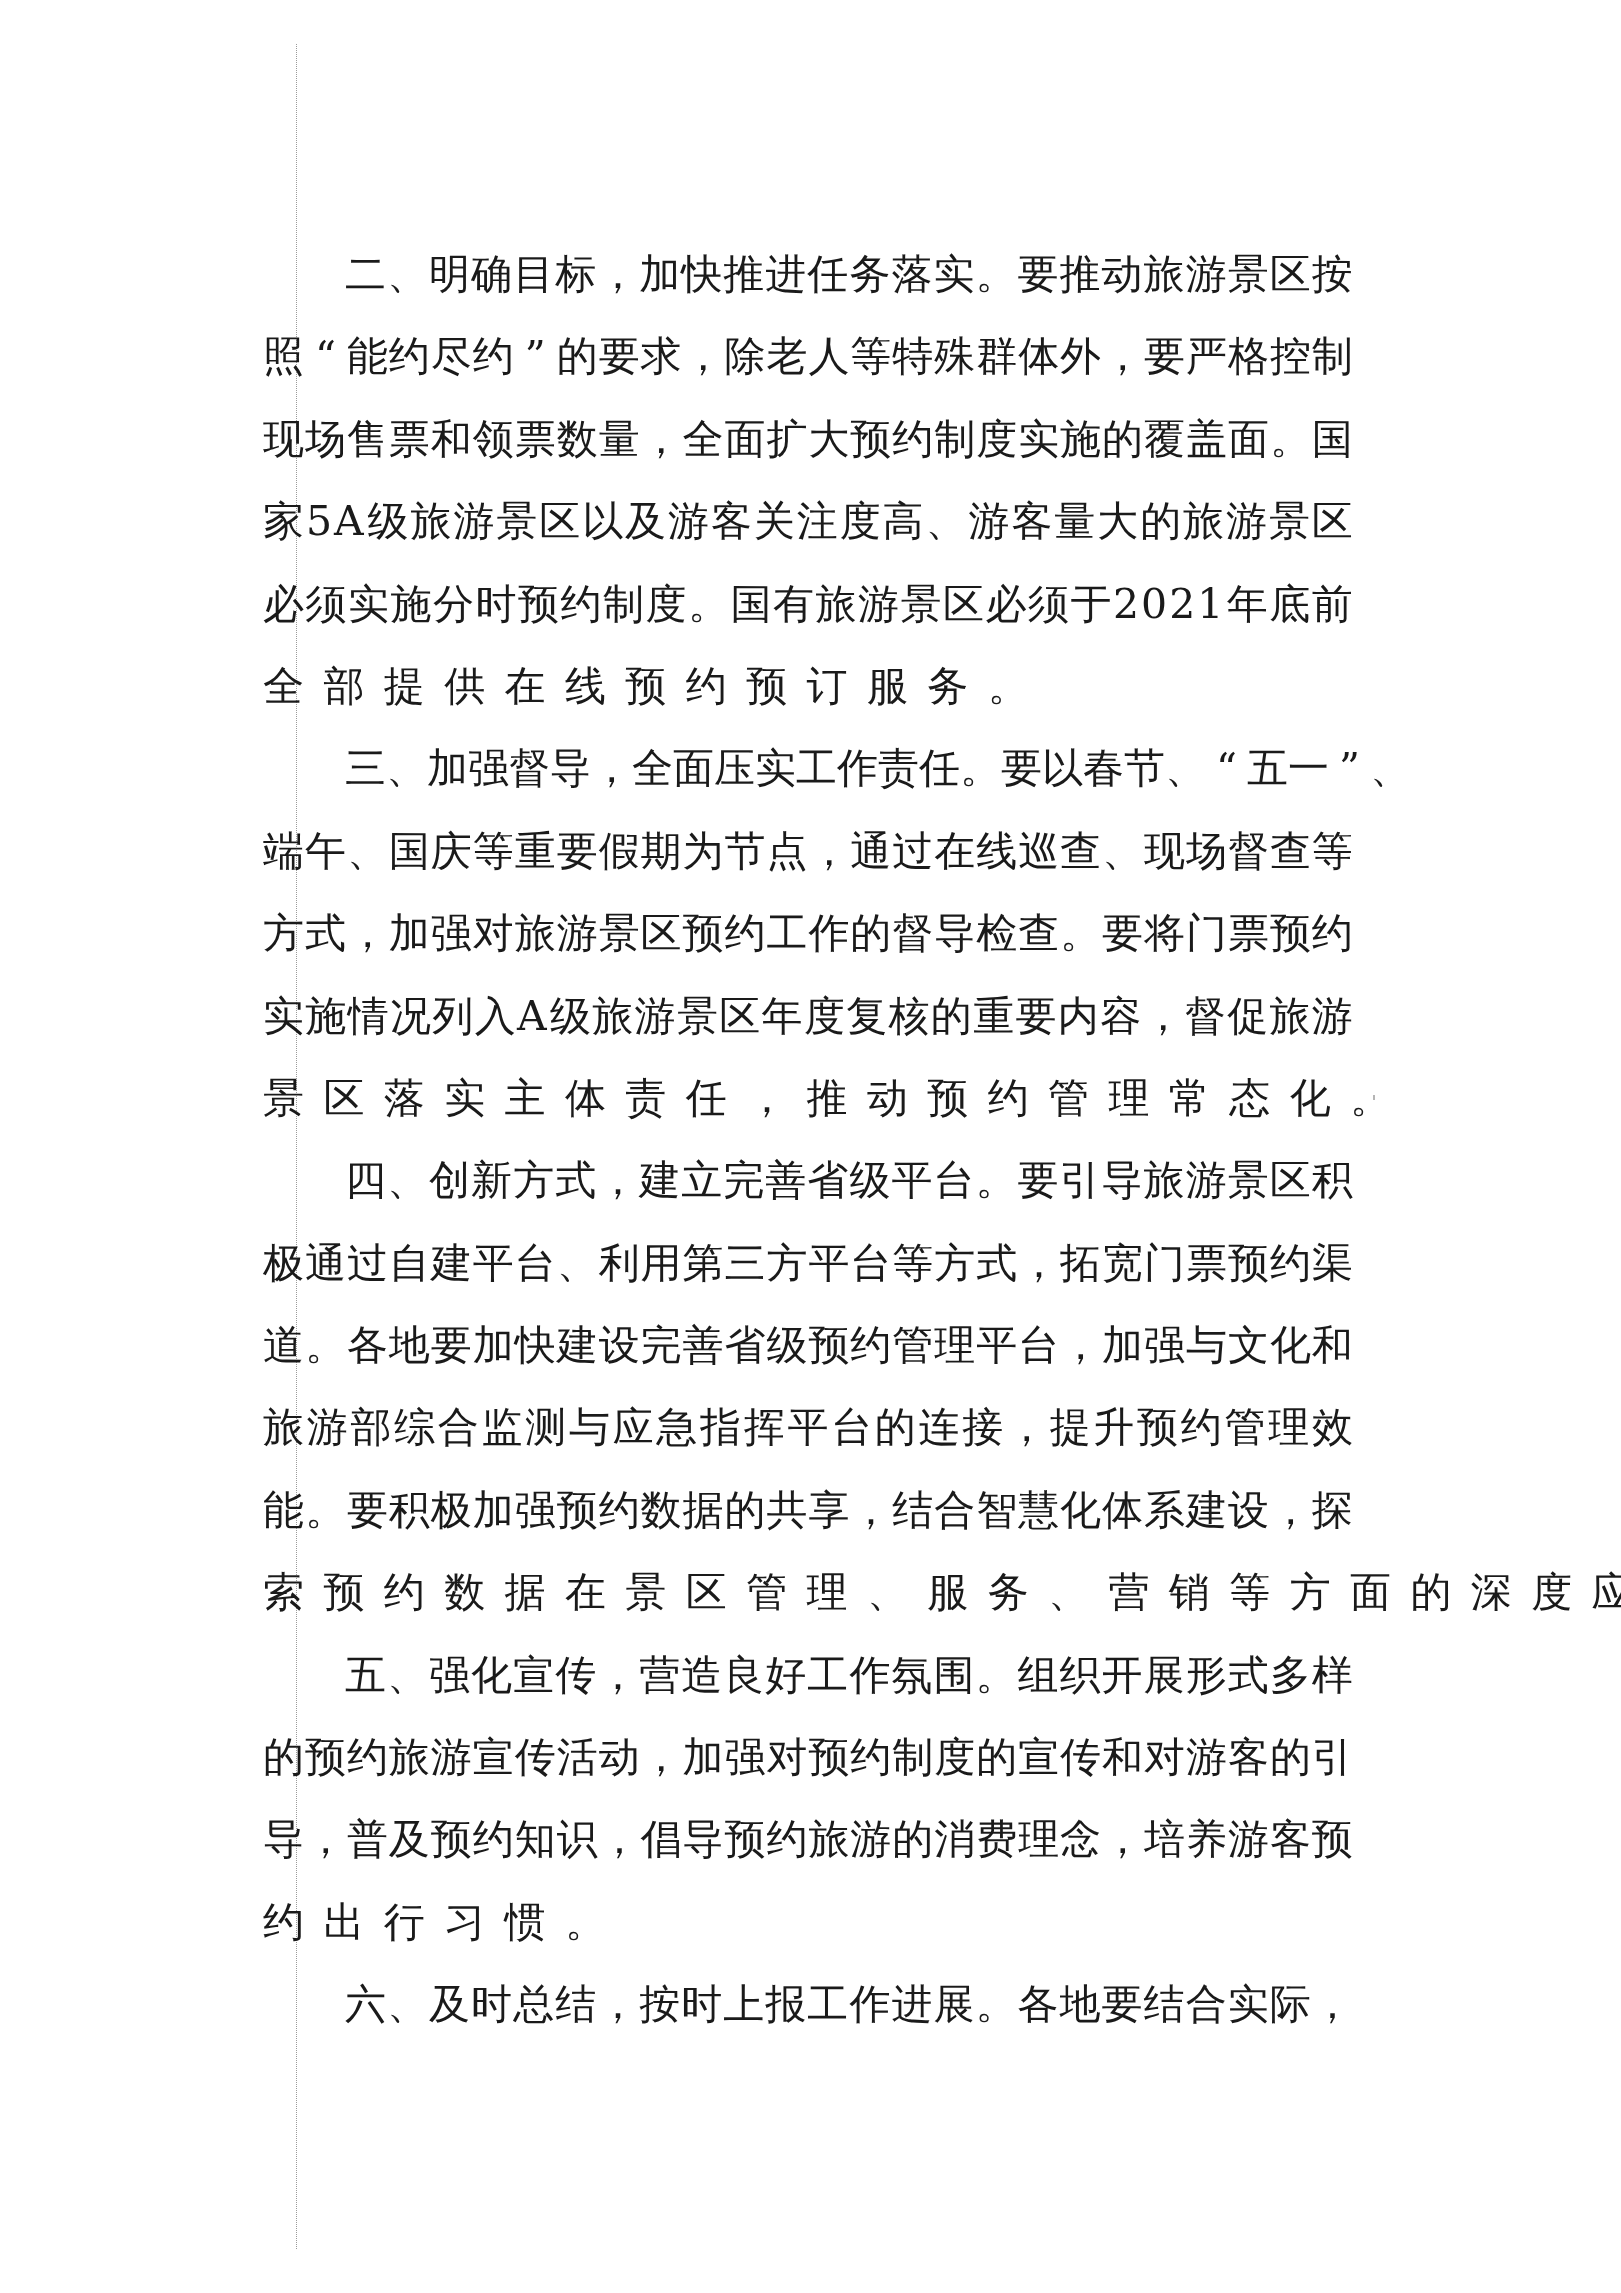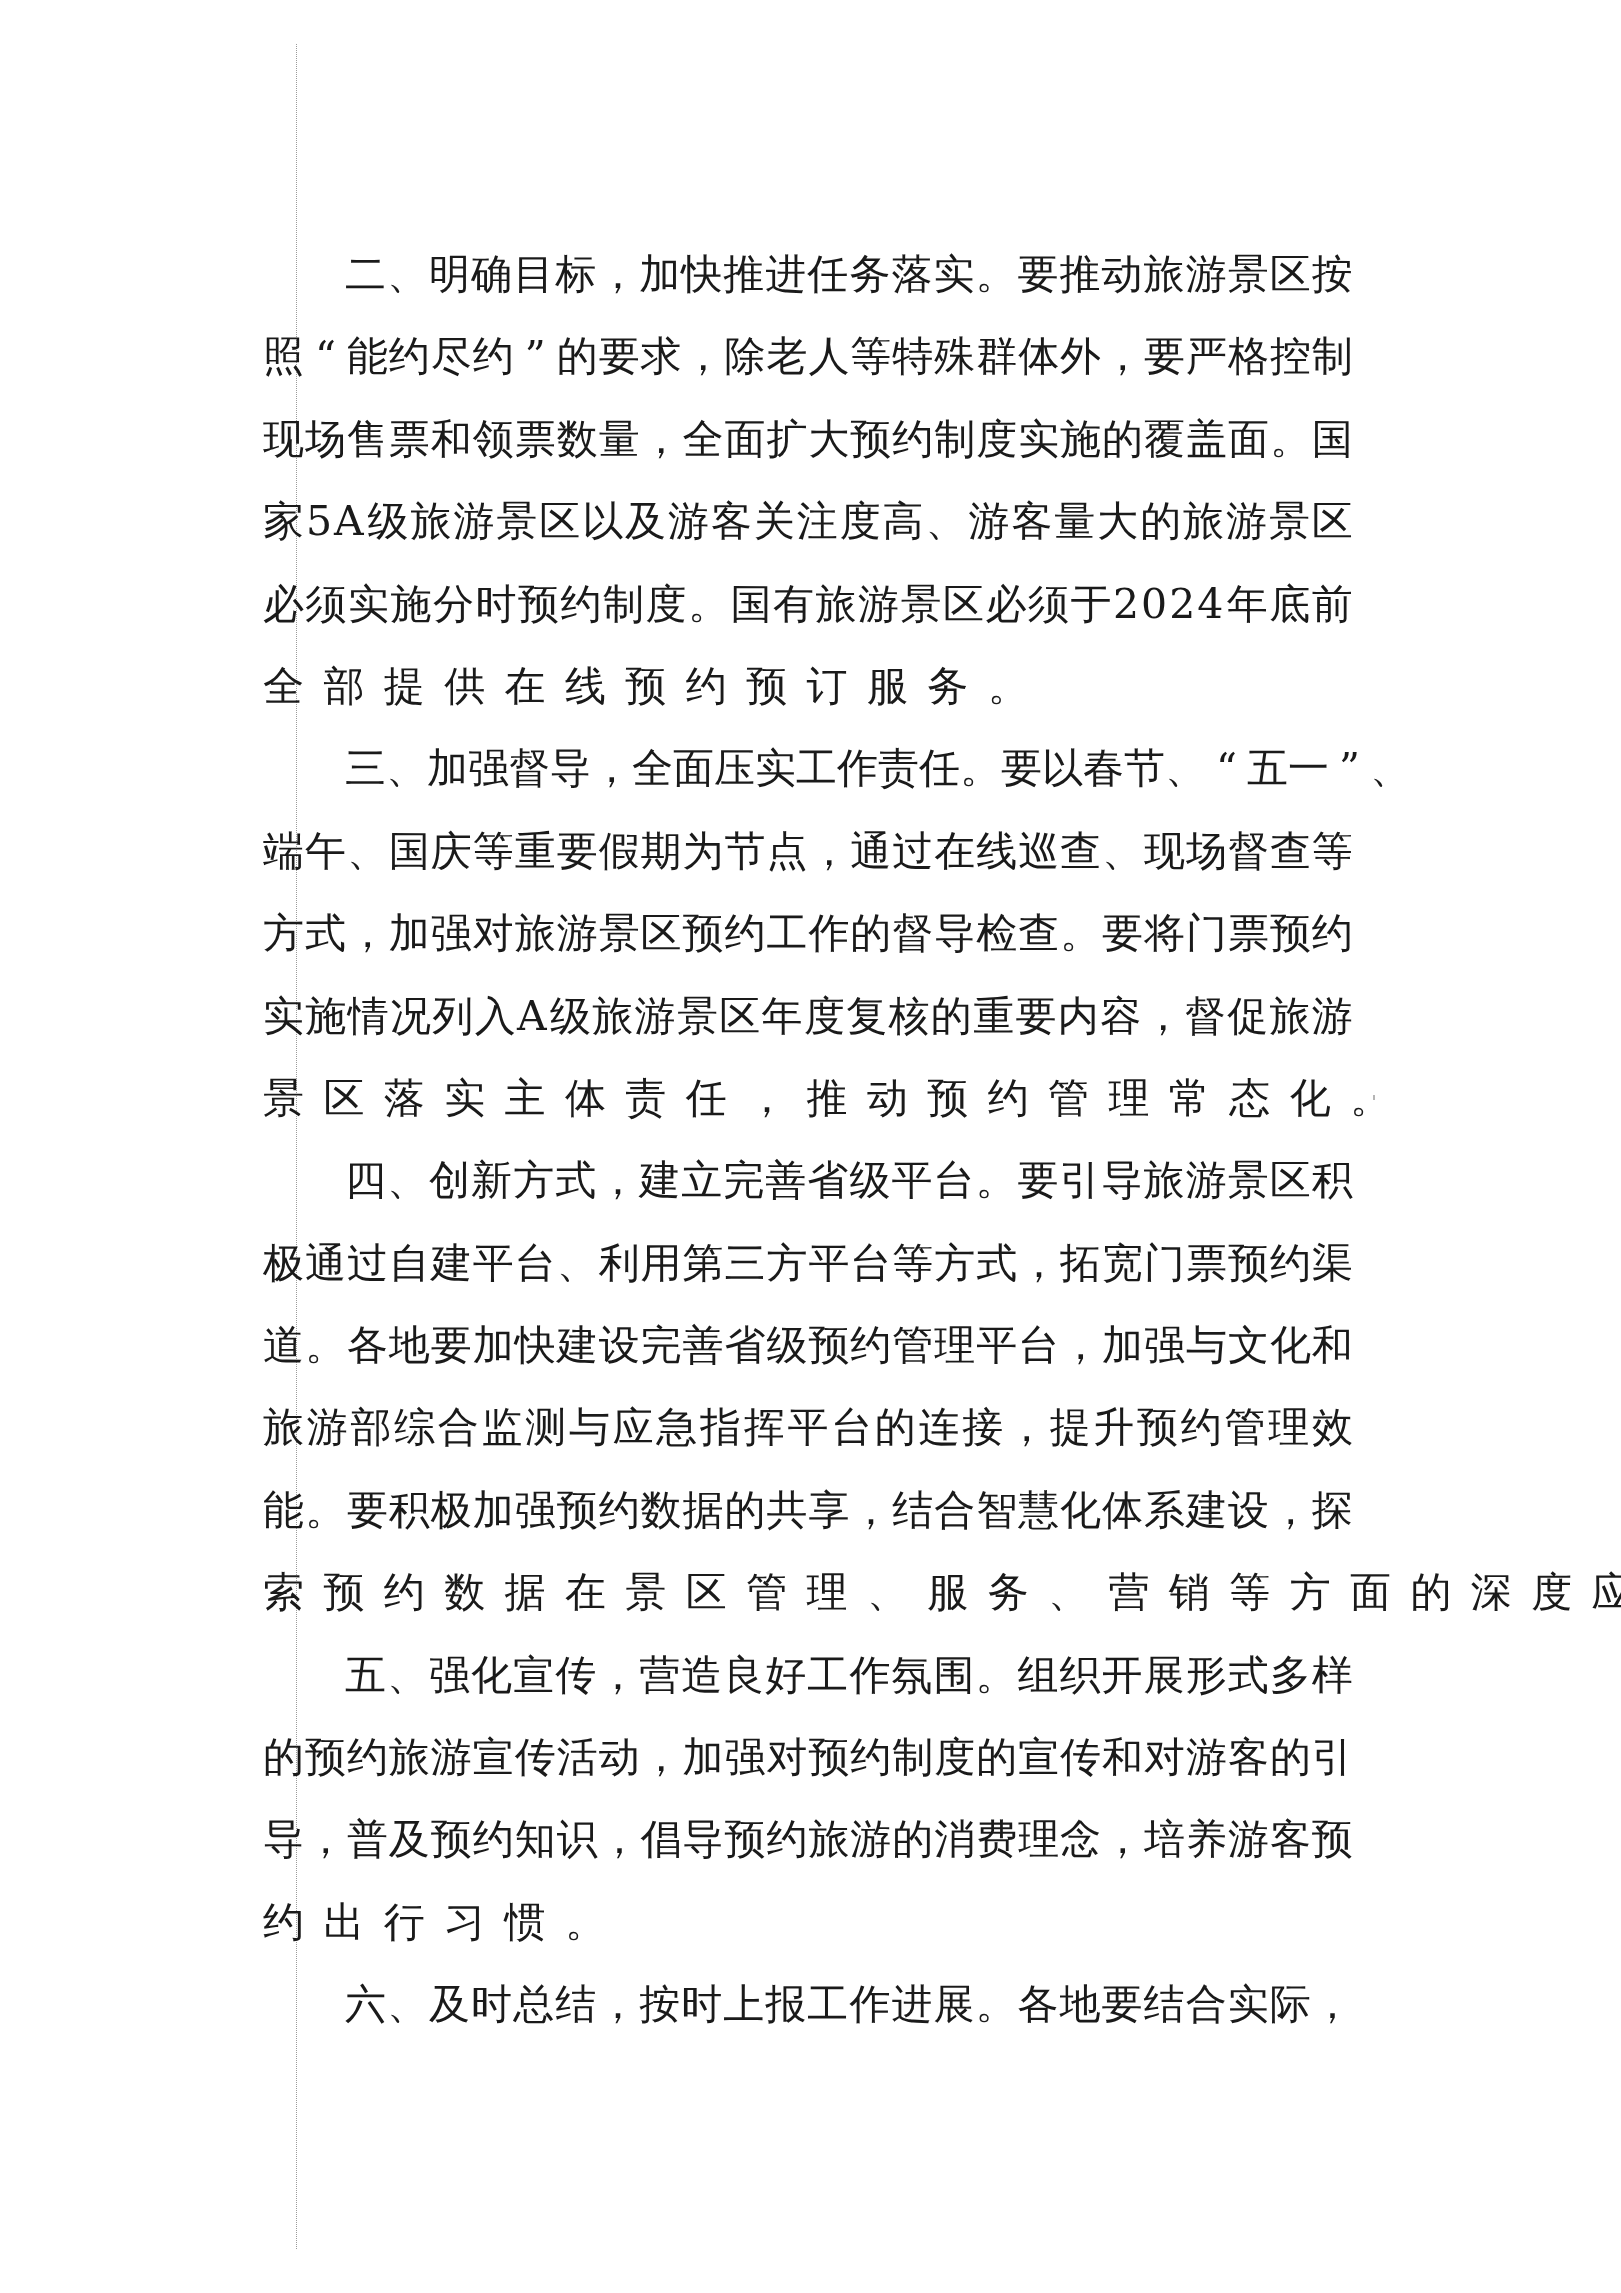--- a/index.html
+++ b/index.html
@@ -198,21 +198,21 @@
           <span class="ch">。</span>
           <span class="ch">国</span>
           <span class="ch">有</span>
           <span class="ch">旅</span>
           <span class="ch">游</span>
           <span class="ch">景</span>
           <span class="ch">区</span>
           <span class="ch">必</span>
           <span class="ch">须</span>
           <span class="ch">于</span>
-          <span class="ch latin">2024</span>
+          <span class="ch latin">2021</span>
           <span class="ch">年</span>
           <span class="ch">底</span>
           <span class="ch">前</span>
         </div>
         <div class="line partial" style="top: 655px;">
           <span class="ch">全</span>
           <span class="ch">部</span>
           <span class="ch">提</span>
           <span class="ch">供</span>
           <span class="ch">在</span>

